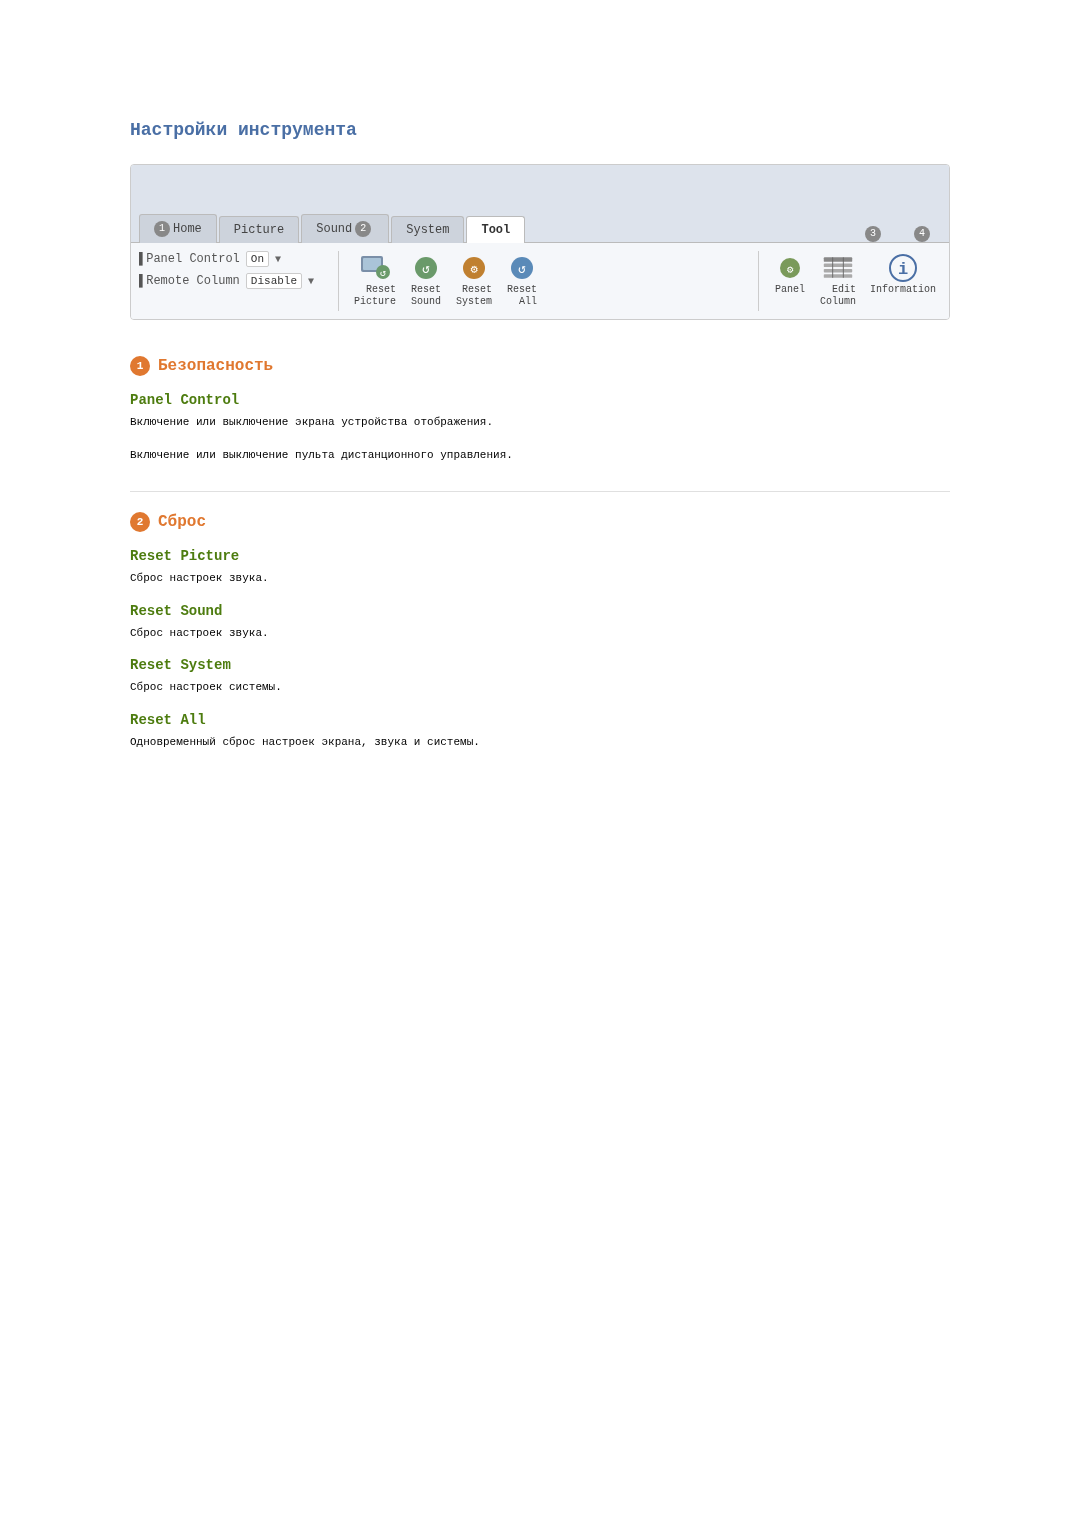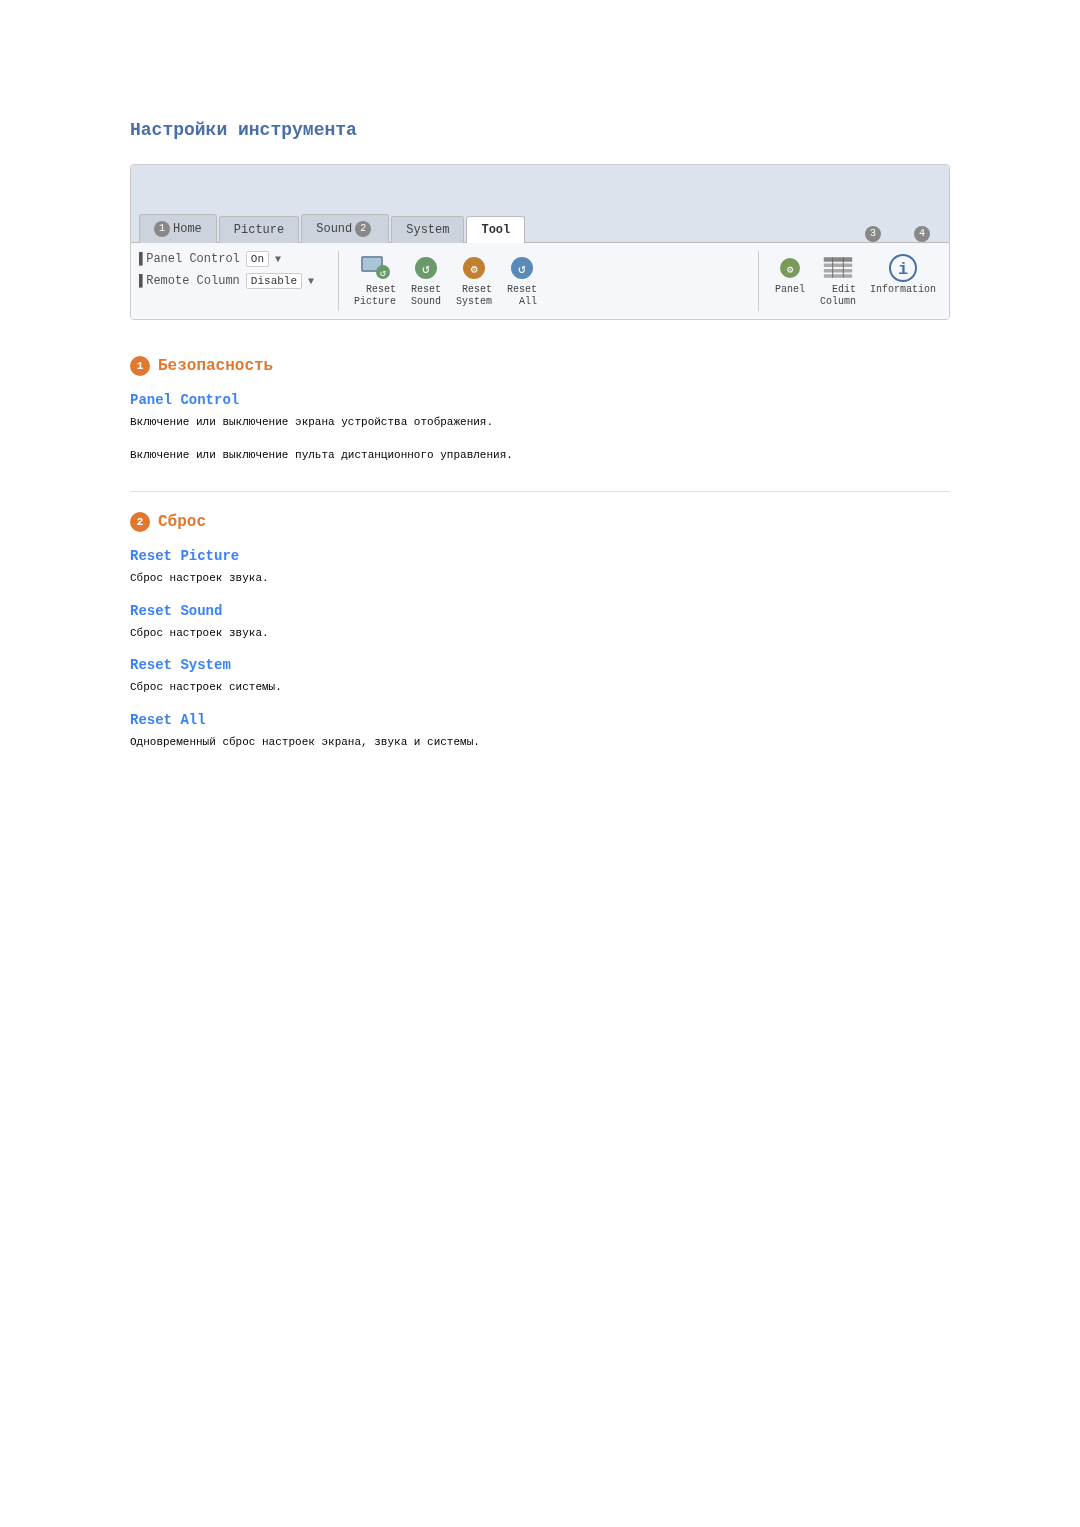--- a/index.html
+++ b/index.html
@@ -193,21 +193,21 @@
       font-weight: bold;
       text-align: center;
     }
 
     .subsection {
       margin-bottom: 16px;
     }
 
     .subsection-title {
       font-weight: bold;
-      color: #3b82f6;
+      color: #4d7c0f;
       font-size: 14px;
       margin-bottom: 6px;
     }
 
     .subsection-desc {
       color: #000000;
       font-size: 11px;
       line-height: 1.5;
     }
 

